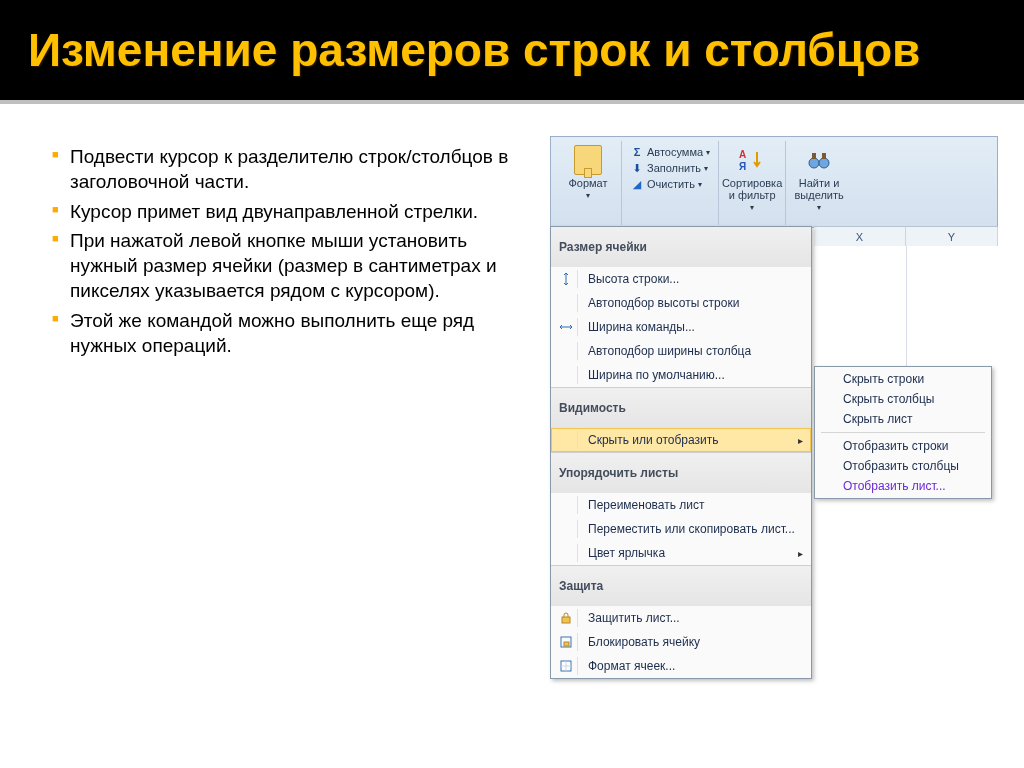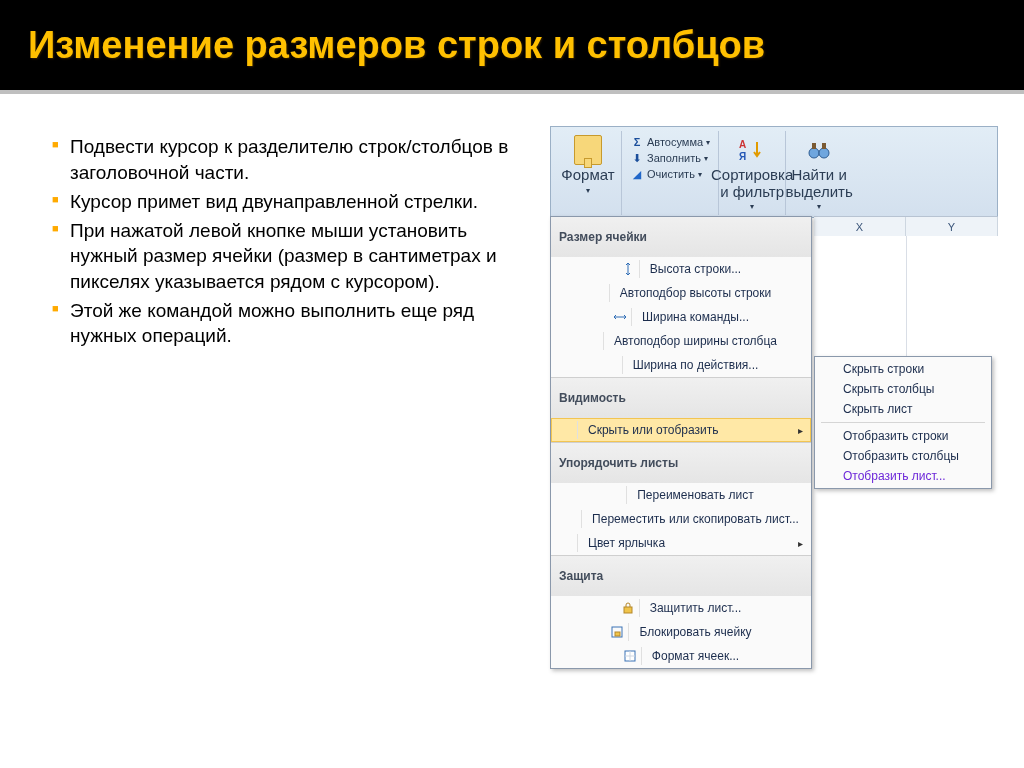--- a/index.html
+++ b/index.html
@@ -13,21 +13,21 @@
   }
   .title-bar {
     background: #000;
     padding: 22px 28px 22px 28px;
     border-bottom: 4px solid #bfbfbf;
   }
   .title-bar h1 {
     margin: 0;
     color: #ffc000;
     font-weight: bold;
-    font-size: 38px;
+    font-size: 46px;
     line-height: 1.22;
     text-shadow: 1px 1px 2px rgba(80,50,0,0.6);
   }
   .content {
     display: flex;
     padding: 32px 26px 0 34px;
   }
   .bullets {
     flex: 1 1 auto;
     margin: 8px;
@@ -88,21 +88,21 @@
     width: 30px; height: 30px; border-radius: 3px;
     display:flex; align-items:center; justify-content:center;
   }
   .paint-ic {
     width:26px;height:28px;background:#f7d77a;border:1px solid #c79a2d;border-radius:2px;position:relative;
   }
   .paint-ic::after{content:"";position:absolute;bottom:-4px;left:9px;width:6px;height:8px;background:#f7d77a;border:1px solid #c79a2d;}
   .sort-ic {width:30px;height:28px;position:relative;}
   .sort-ic svg{width:30px;height:28px;}
   .find-ic svg{width:26px;height:26px;}
-  .btn-label{font-size:15px;text-align:center;line-height:1.1;}
+  .btn-label{font-size:11px;text-align:center;line-height:1.1;}
   .drop-arrow{font-size:8px;color:#2b3d54;}
   .mini-rows {display:flex;flex-direction:column;gap:2px;padding:2px 4px 0;}
   .mini-row {display:flex;align-items:center;gap:3px;white-space:nowrap;font-size:11px;}
   .mini-ic{width:14px;height:14px;display:inline-flex;align-items:center;justify-content:center;}
   
   .dd-menu {
     position:absolute;
     top: 90px;
     left: 0;
     width: 260px;
@@ -118,21 +118,20 @@
     color:#434d5c;
     border-top:1px solid #cfcfcf;
   }
   .dd-header:first-child{border-top:none;}
   .dd-item {
     display:flex;
     align-items:center;
     gap:6px;
     padding: 3px 8px 3px 4px;
     position:relative;
-    justify-content:center;
   }
   .dd-item .lhs {
     width: 22px; height:18px;
     display:flex;align-items:center;justify-content:center;
     border-right:1px solid #e0e0e0;
     margin-right:4px;
   }
   .dd-item .lbl {color:#1c2d4d;}
   .dd-item.hl {
     background:#ffe8a6;
@@ -279,21 +278,21 @@
             </svg>
           </span>
         <span class="lbl">Ширина команды...</span>
       </div>
       <div class="dd-item">
         <span class="lhs"></span>
         <span class="lbl">Автоподбор ширины столбца</span>
       </div>
       <div class="dd-item">
         <span class="lhs"></span>
-        <span class="lbl">Ширина по действия...</span>
+        <span class="lbl">Ширина по умолчанию...</span>
       </div>
 
       <div class="dd-header">Видимость</div>
       <div class="dd-item hl">
         <span class="lhs"></span>
         <span class="lbl">Скрыть или отобразить</span>
         <span class="arrow">▸</span>
       </div>
 
       <div class="dd-header">Упорядочить листы</div>

